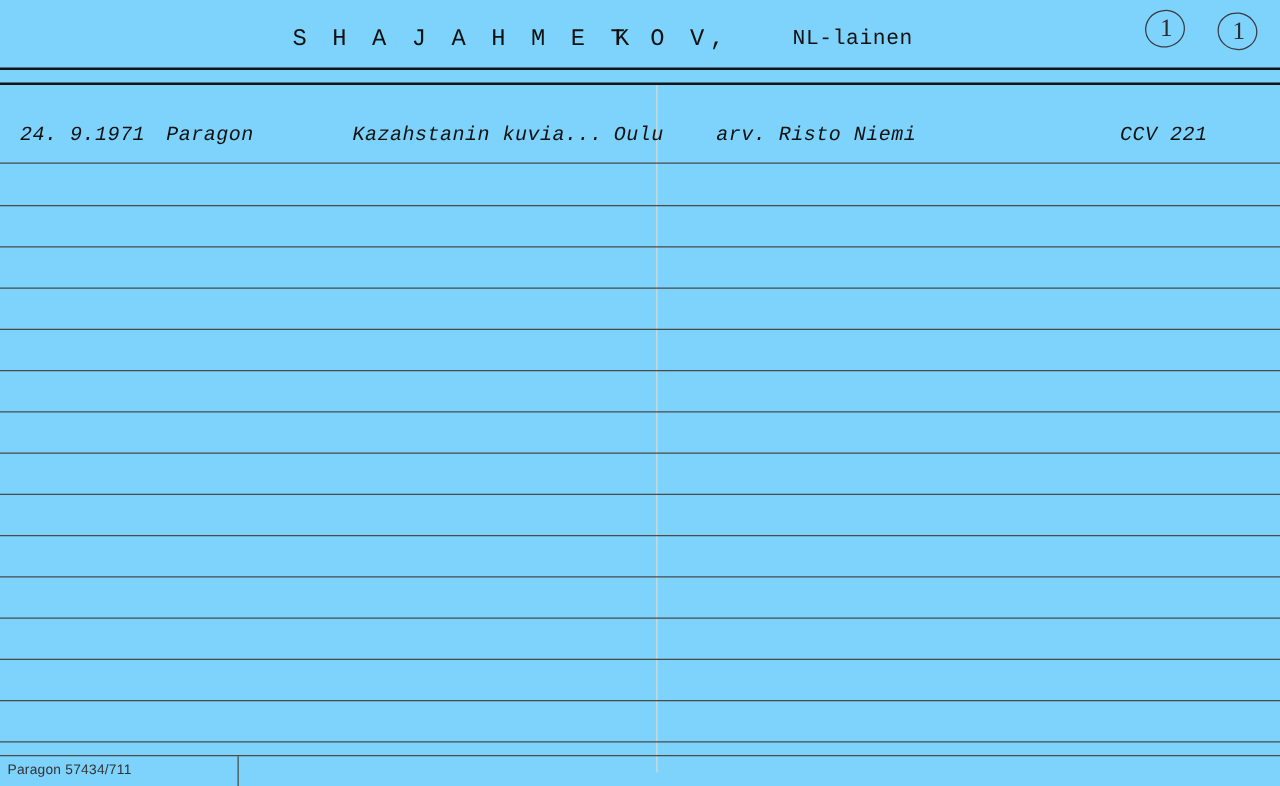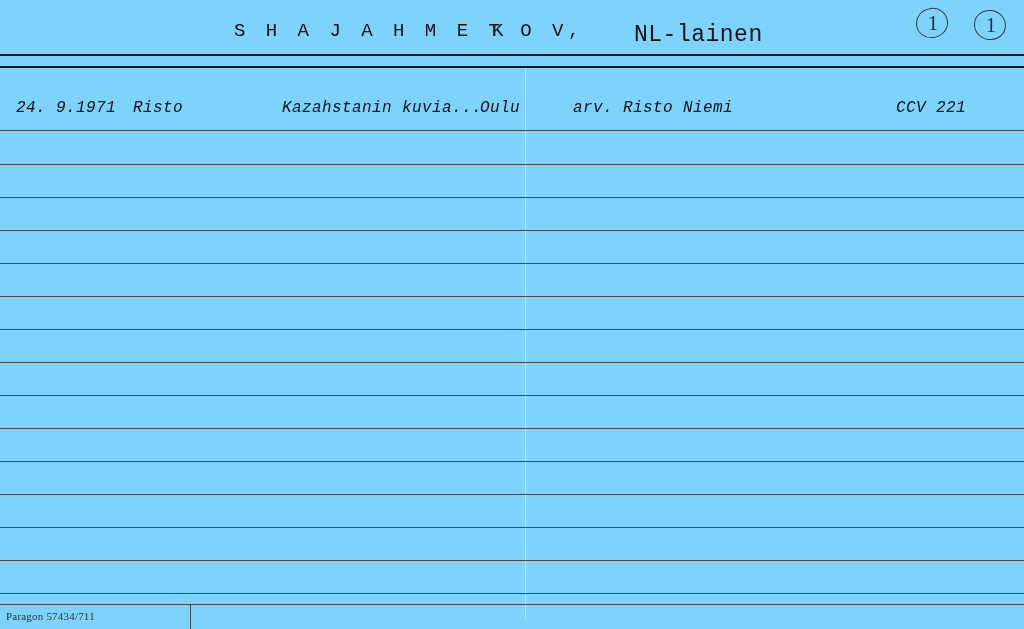--- a/index.html
+++ b/index.html
@@ -39,21 +39,21 @@
     position: absolute;
     left: 492px;
     top: 20px;
     font-size: 19px;
     letter-spacing: 1px;
   }
   .nationality {
     position: absolute;
     left: 634px;
     top: 22px;
-    font-size: 23px;
+    font-size: 17px;
     letter-spacing: 0.5px;
   }
 
   
   .hand-num {
     position: absolute;
     font-family: "Liberation Serif", serif;
     font-size: 20px;
     color: #2b2b30;
     width: 34px;
@@ -118,38 +118,38 @@
     top: 99px;
     height: 22px;
     font-size: 16px;
     letter-spacing: 0.4px;
     white-space: pre;
     font-style: italic;
   }
   .entry-date   { left: 16px; }
   .entry-type   { left: 133px; }
   .entry-title  { left: 238px; margin-left: 44px; }
-  .entry-place  { left: 480px; text-align: center; }
+  .entry-place  { left: 491px; text-align: center; }
   .entry-review { left: 545px; margin-left: 28px; }
   .entry-code   { left: 896px; }
 
   
   .footer-rule {
     position: absolute;
     left: 0;
     top: 604px;
     width: 1024px;
     height: 1px;
     background: #4a4a4a;
   }
   .footer-text {
     position: absolute;
     left: 6px;
     top: 610px;
-    font-family: Liberation Serif, serif;
+    font-family: Liberation Sans, sans-serif;
     font-size: 11px;
     color: #333333;
     letter-spacing: 0.2px;
   }
   .footer-vline {
     position: absolute;
     left: 190px;
     top: 605px;
     width: 1px;
     height: 24px;
@@ -168,21 +168,21 @@
     <span class="hand-num hand-num-1">1</span>
     <span class="hand-num hand-num-2">1</span>
   </div>
 
   <div class="rule-heavy-top"></div>
   <div class="rule-heavy-bottom"></div>
 
   <div class="vline" style="left:525px;"></div>
 
   <div class="entry entry-date">24. 9.1971</div>
-  <div class="entry entry-type">Risto</div>
+  <div class="entry entry-type">Paragon</div>
   <div class="entry entry-title">Kazahstanin kuvia...</div>
   <div class="entry entry-place">Oulu</div>
   <div class="entry entry-review">arv. Risto Niemi</div>
   <div class="entry entry-code">CCV 221</div>
 
   <div class="line" style="top:130px;"></div>
   <div class="line" style="top:164px;"></div>
   <div class="line" style="top:197px;"></div>
   <div class="line" style="top:230px;"></div>
   <div class="line" style="top:263px;"></div>

